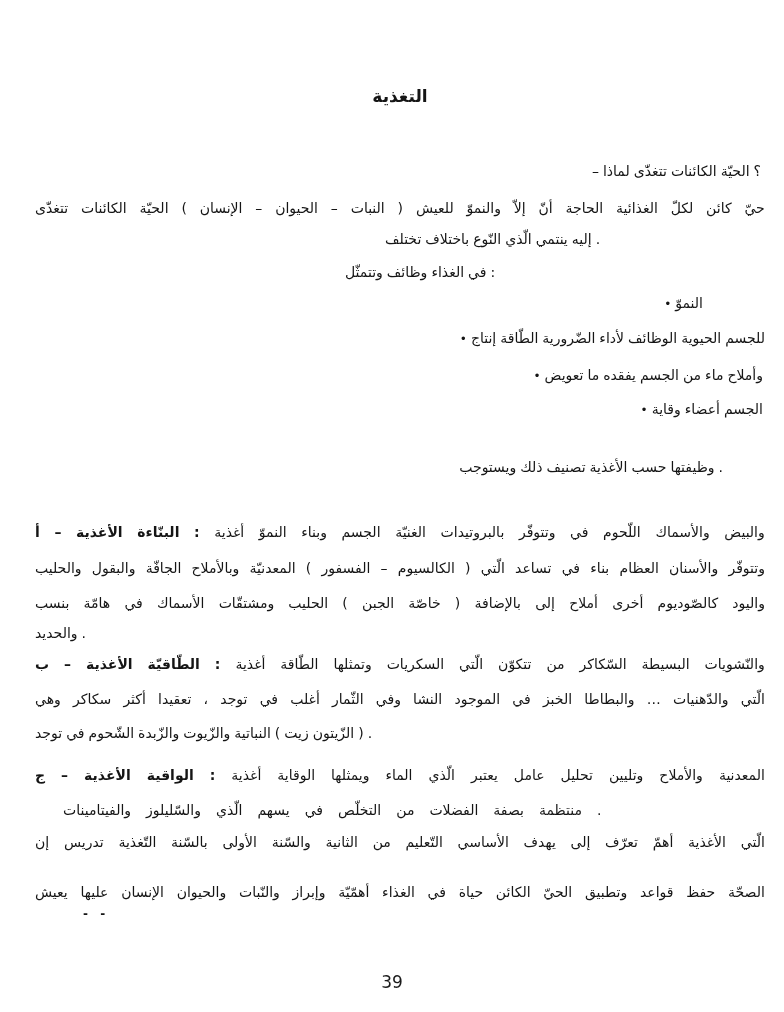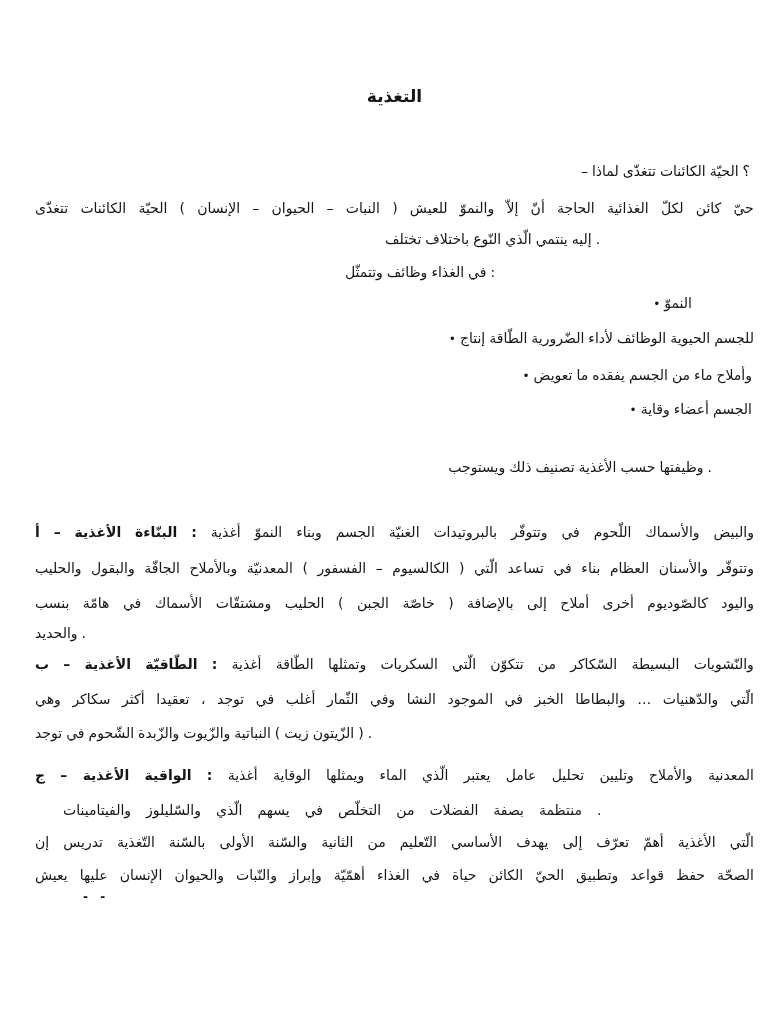--- a/index.html
+++ b/index.html
@@ -3,21 +3,21 @@
 <meta charset="utf-8">
 <style>
   html, body { margin: 0; padding: 0; background: #e8e8e8; }
   .page {
     position: relative;
     width: 784px;
     height: 1012px;
     margin: 0 auto;
     background: #ffffff;
     box-sizing: border-box;
-    padding: 85px 30px 0 35px;
+    padding: 85px 19px 0 35px;
     font-family: "DejaVu Sans", sans-serif;
     color: #151515;
     overflow: hidden;
   }
   .title {
     text-align: center;
     font-weight: bold;
     font-size: 17px;
     line-height: 22px;
   }
@@ -294,33 +294,34 @@
         <span>من</span>
         <span>التّعليم</span>
         <span>الأساسي</span>
         <span>يهدف</span>
         <span>إلى</span>
         <span>تعرّف</span>
         <span>أهمّ</span>
         <span>الأغذية</span>
         <span>الّتي</span>
       </div>
-      <div class="line justify" style="margin-top: 11px;">
+      <div class="line justify" style="margin-top: 28px;">
         <span>يعيش</span>
         <span>عليها</span>
         <span>الإنسان</span>
         <span>والحيوان</span>
         <span>والنّبات</span>
         <span>وإبراز</span>
         <span>أهمّيّة</span>
         <span>الغذاء</span>
         <span>في</span>
         <span>حياة</span>
         <span>الكائن</span>
         <span>الحيّ</span>
         <span>وتطبيق</span>
         <span>قواعد</span>
         <span>حفظ</span>
         <span>الصحّة</span>
       </div>
     </div>
   <div class="marks">- -</div>
+  <div class="pagenum">39</div>
 </div>
 
 </body></html>

